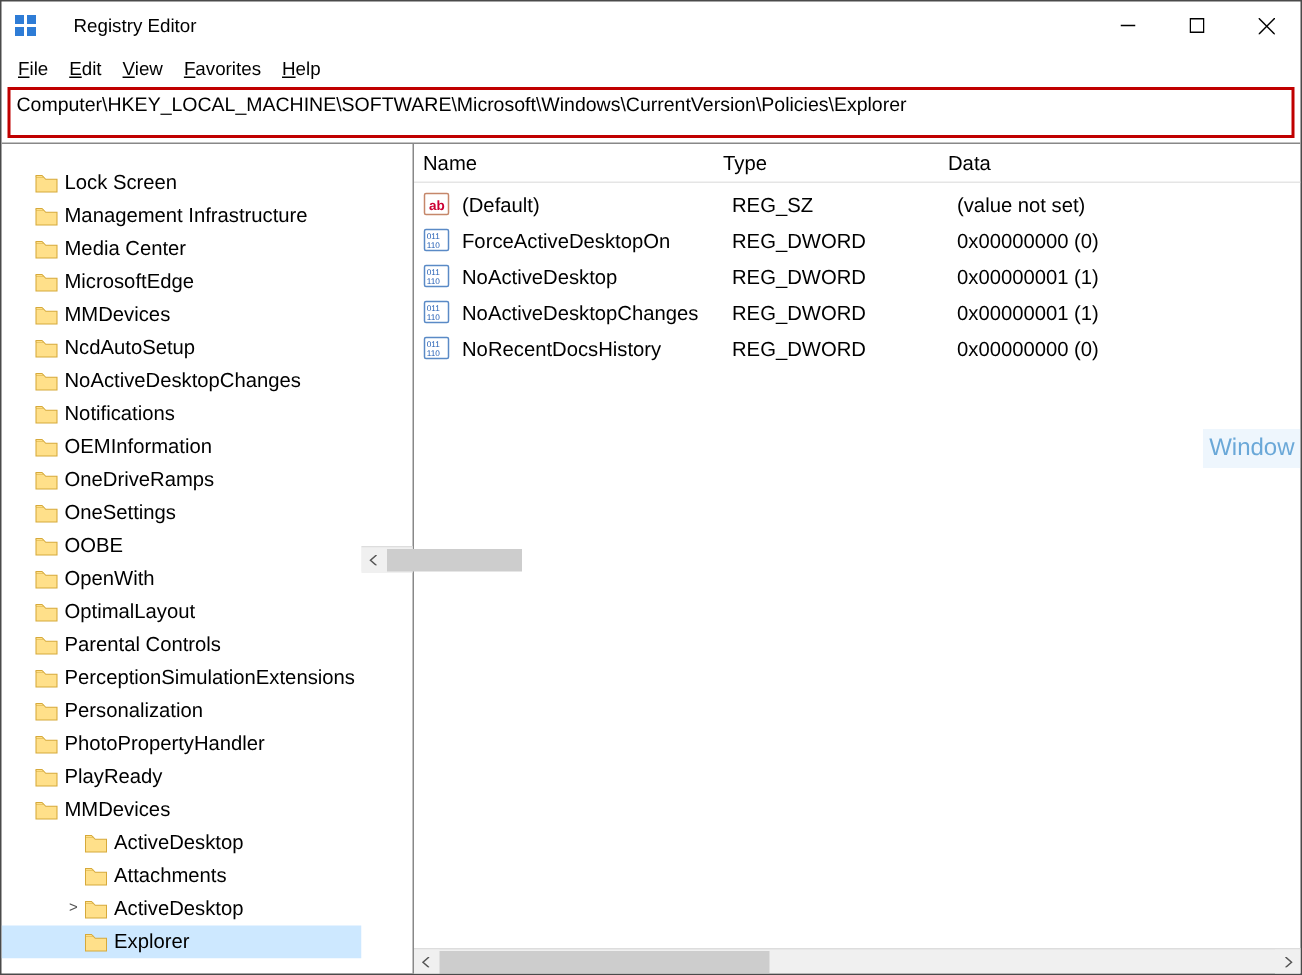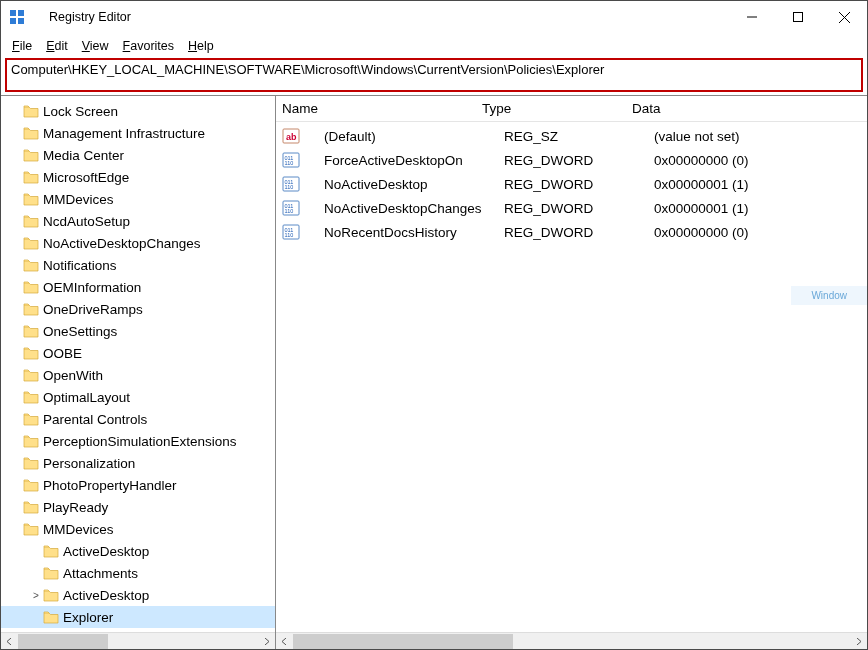--- a/index.html
+++ b/index.html
@@ -13,46 +13,46 @@
   .win-btn svg { display:block; }
   
   .menubar { height: 22px; display:flex; align-items:flex-end; padding: 0 4px; }
   .menu-item { font-size:12.5px; padding: 2px 7px; cursor:default; }
   .menu-item span.u { text-decoration: underline; }
   
   .addressbar-wrap { padding: 3px 4px 3px 4px; }
   .addressbar { border: 2px solid #c00000; height: 34px; font-size: 13px; padding: 1px 4px; line-height:18px; white-space:nowrap; overflow:hidden; }
   
   .main { flex:1; display:flex; border-top:1px solid #888; min-height:0; }
-  .tree { width: 275px; border-right:1px solid #888; display:flex; flex-direction:column; min-height:0; }
+  .tree { width: 275px; border-right:1px solid #888; display:flex; flex-direction:row; min-height:0;align-items:center; }
   .tree-body { flex:1; overflow:hidden; padding-top:4px; }
   .tree-row { display:flex; align-items:center; height:22px; font-size:13.5px; white-space:nowrap; cursor:default; }
   .indent1 { padding-left: 8px; }
-  .indent2 { padding-left: 28px; }
+  .indent2 { padding-left: 41px; }
   .expander { width:14px; display:inline-flex; justify-content:center; color:#555; font-size:10px; }
   .folder-icon { width:16px; height:14px; display:inline-flex; margin-right:4px; }
   .sel { background:#cde8ff; }
   
   .values { flex:1; display:flex; flex-direction:column; min-height:0; }
   .values-header { display:flex; height:26px; border-bottom:1px solid #e5e5e5; font-size:13.5px; align-items:center; padding-left:6px; }
   .col-name { width:200px; }
   .col-type { width:150px; }
   .col-data { flex:1; }
   .values-body { flex:1; overflow:hidden; padding-top:2px; }
   .val-row { display:flex; align-items:center; height:24px; font-size:13.5px; padding-left:6px; cursor:default; }
-  .val-icon { width:24px; height:18px; display:inline-flex; margin-right:18px; }
+  .val-icon { width:24px; height:18px; display:inline-flex; margin-right:2px; }
   .val-name { width:180px; white-space:nowrap; }
   .val-type { width:150px; }
   .val-data { flex:1; }
   
   .hscrollbar { height:17px; background:#f0f0f0; border-top:1px solid #ddd; display:flex; align-items:center; }
   .sb-btn { width:17px; height:17px; display:flex; align-items:center; justify-content:center; background:#f0f0f0; cursor:default; }
   .sb-track { flex:1; height:17px; position:relative; }
   .sb-thumb { position:absolute; height:15px; top:1px; background:#cdcdcd; }
-  .watermark { position:absolute; right:0; top:190px; font-size:10px; color:#6aa8d8; background:rgba(200,225,250,0.3); padding:4px 20px; }
+  .watermark { position:absolute; right:0; top:190px; font-size:16px; color:#6aa8d8; background:rgba(200,225,250,0.3); padding:4px 4px; }
 </style>
 </head>
 <body>
 
 <div class="titlebar">
   <span class="app-icon">
     <svg viewBox="0 0 16 16">
         <rect x="1" y="1" width="6" height="6" fill="#2e7cd6"></rect>
         <rect x="9" y="1" width="6" height="6" fill="#2e7cd6"></rect>
         <rect x="1" y="9" width="6" height="6" fill="#2e7cd6"></rect>

